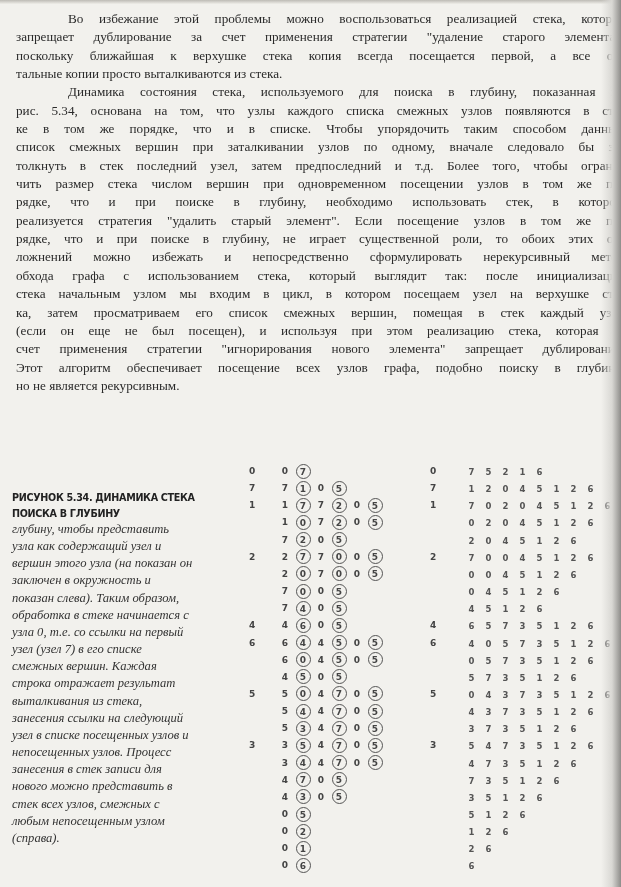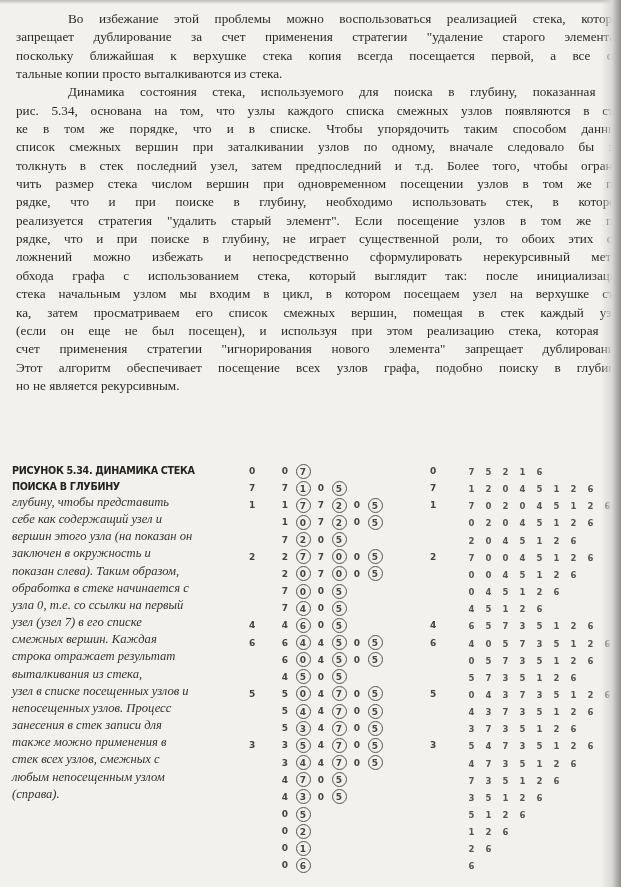--- a/index.html
+++ b/index.html
@@ -12,21 +12,21 @@
   .top-rule { position: absolute; left: 0; top: 0; width: 621px; height: 4px;
     background: linear-gradient(to bottom, #bdbbb5, #efeee9); }
   .binding-shadow { position: absolute; right: 0; top: 0; width: 20px; height: 887px;
     background: linear-gradient(to right, rgba(240,239,235,0) 0%, #d9d8d4 55%, #8e8d8a 100%); }
   .body-text { position: absolute; left: 42px; top: 10px; width: 582px;
     font-size: 13.2px; line-height: 18.35px; text-align: justify; }
   .body-text p { margin: 0; text-indent: 26px; }
   .body-text .line { display: block; white-space: nowrap; text-align: justify; text-align-last: justify; }
   .body-text .line.last { text-align-last: left; }
 
-  .caption { position: absolute; left: 12px; top: 463px; width: 225px; }
+  .caption { position: absolute; left: 12px; top: 490px; width: 225px; }
   .caption-title { font-family: "DejaVu Sans", sans-serif; font-weight: bold; font-size: 9.6px;
     line-height: 15.5px; letter-spacing: -0.3px; color: #222; text-transform: uppercase; }
   .caption-body { font-style: italic; font-size: 12.6px; line-height: 17.15px; color: #333; }
   .caption-body .line { display: block; white-space: nowrap; }
   .row { position: absolute; height: 20px; display: flex; align-items: center;
     font-family: "DejaVu Sans", sans-serif; font-size: 9px; font-weight: bold; color: #444; }
   .lbl { position: absolute; font-family: "DejaVu Sans", sans-serif; font-size: 9px; font-weight: bold; color: #444; }
   .cell { width: 18px; text-align: center; flex: 0 0 18px; }
   .cell.circled span { display: inline-block; width: 15px; height: 15px; line-height: 15px;
     border: 1.2px solid #555; border-radius: 50%; text-align: center; box-sizing: border-box; font-size: 9px; }
@@ -67,34 +67,35 @@
     </p>
 </div>
 
 <div class="caption">
   <div class="caption-title">
     <div>РИСУНОК 5.34. ДИНАМИКА СТЕКА</div>
     <div>ПОИСКА В ГЛУБИНУ</div>
   </div>
   <div class="caption-body" id="caption-body">
       <span class="line">глубину, чтобы представить</span>
-      <span class="line">себе как содержащий узел и</span>
+      <span class="line">узла как содержащий узел и</span>
       <span class="line">вершин этого узла (на показан он</span>
       <span class="line">заключен в окружность и</span>
       <span class="line">показан слева). Таким образом,</span>
       <span class="line">обработка в стеке начинается с</span>
       <span class="line">узла 0, т.е. со ссылки на первый</span>
       <span class="line">узел (узел 7) в его списке</span>
       <span class="line">смежных вершин. Каждая</span>
       <span class="line">строка отражает результат</span>
       <span class="line">выталкивания из стека,</span>
+      <span class="line">занесения ссылки на следующий</span>
       <span class="line">узел в списке посещенных узлов и</span>
       <span class="line">непосещенных узлов. Процесс</span>
       <span class="line">занесения в стек записи для</span>
-      <span class="line">также можно применения в</span>
+      <span class="line">нового можно представить в</span>
       <span class="line">стек всех узлов, смежных с</span>
       <span class="line">любым непосещенным узлом</span>
       <span class="line">(справа).</span>
     </div>
 </div>
 
 <div id="left-labels">
     <div class="lbl" style="left: 249px; top: 466px;">0</div>
     <div class="lbl" style="left: 249px; top: 483.15px;">7</div>
     <div class="lbl" style="left: 249px; top: 500.3px;">1</div>

